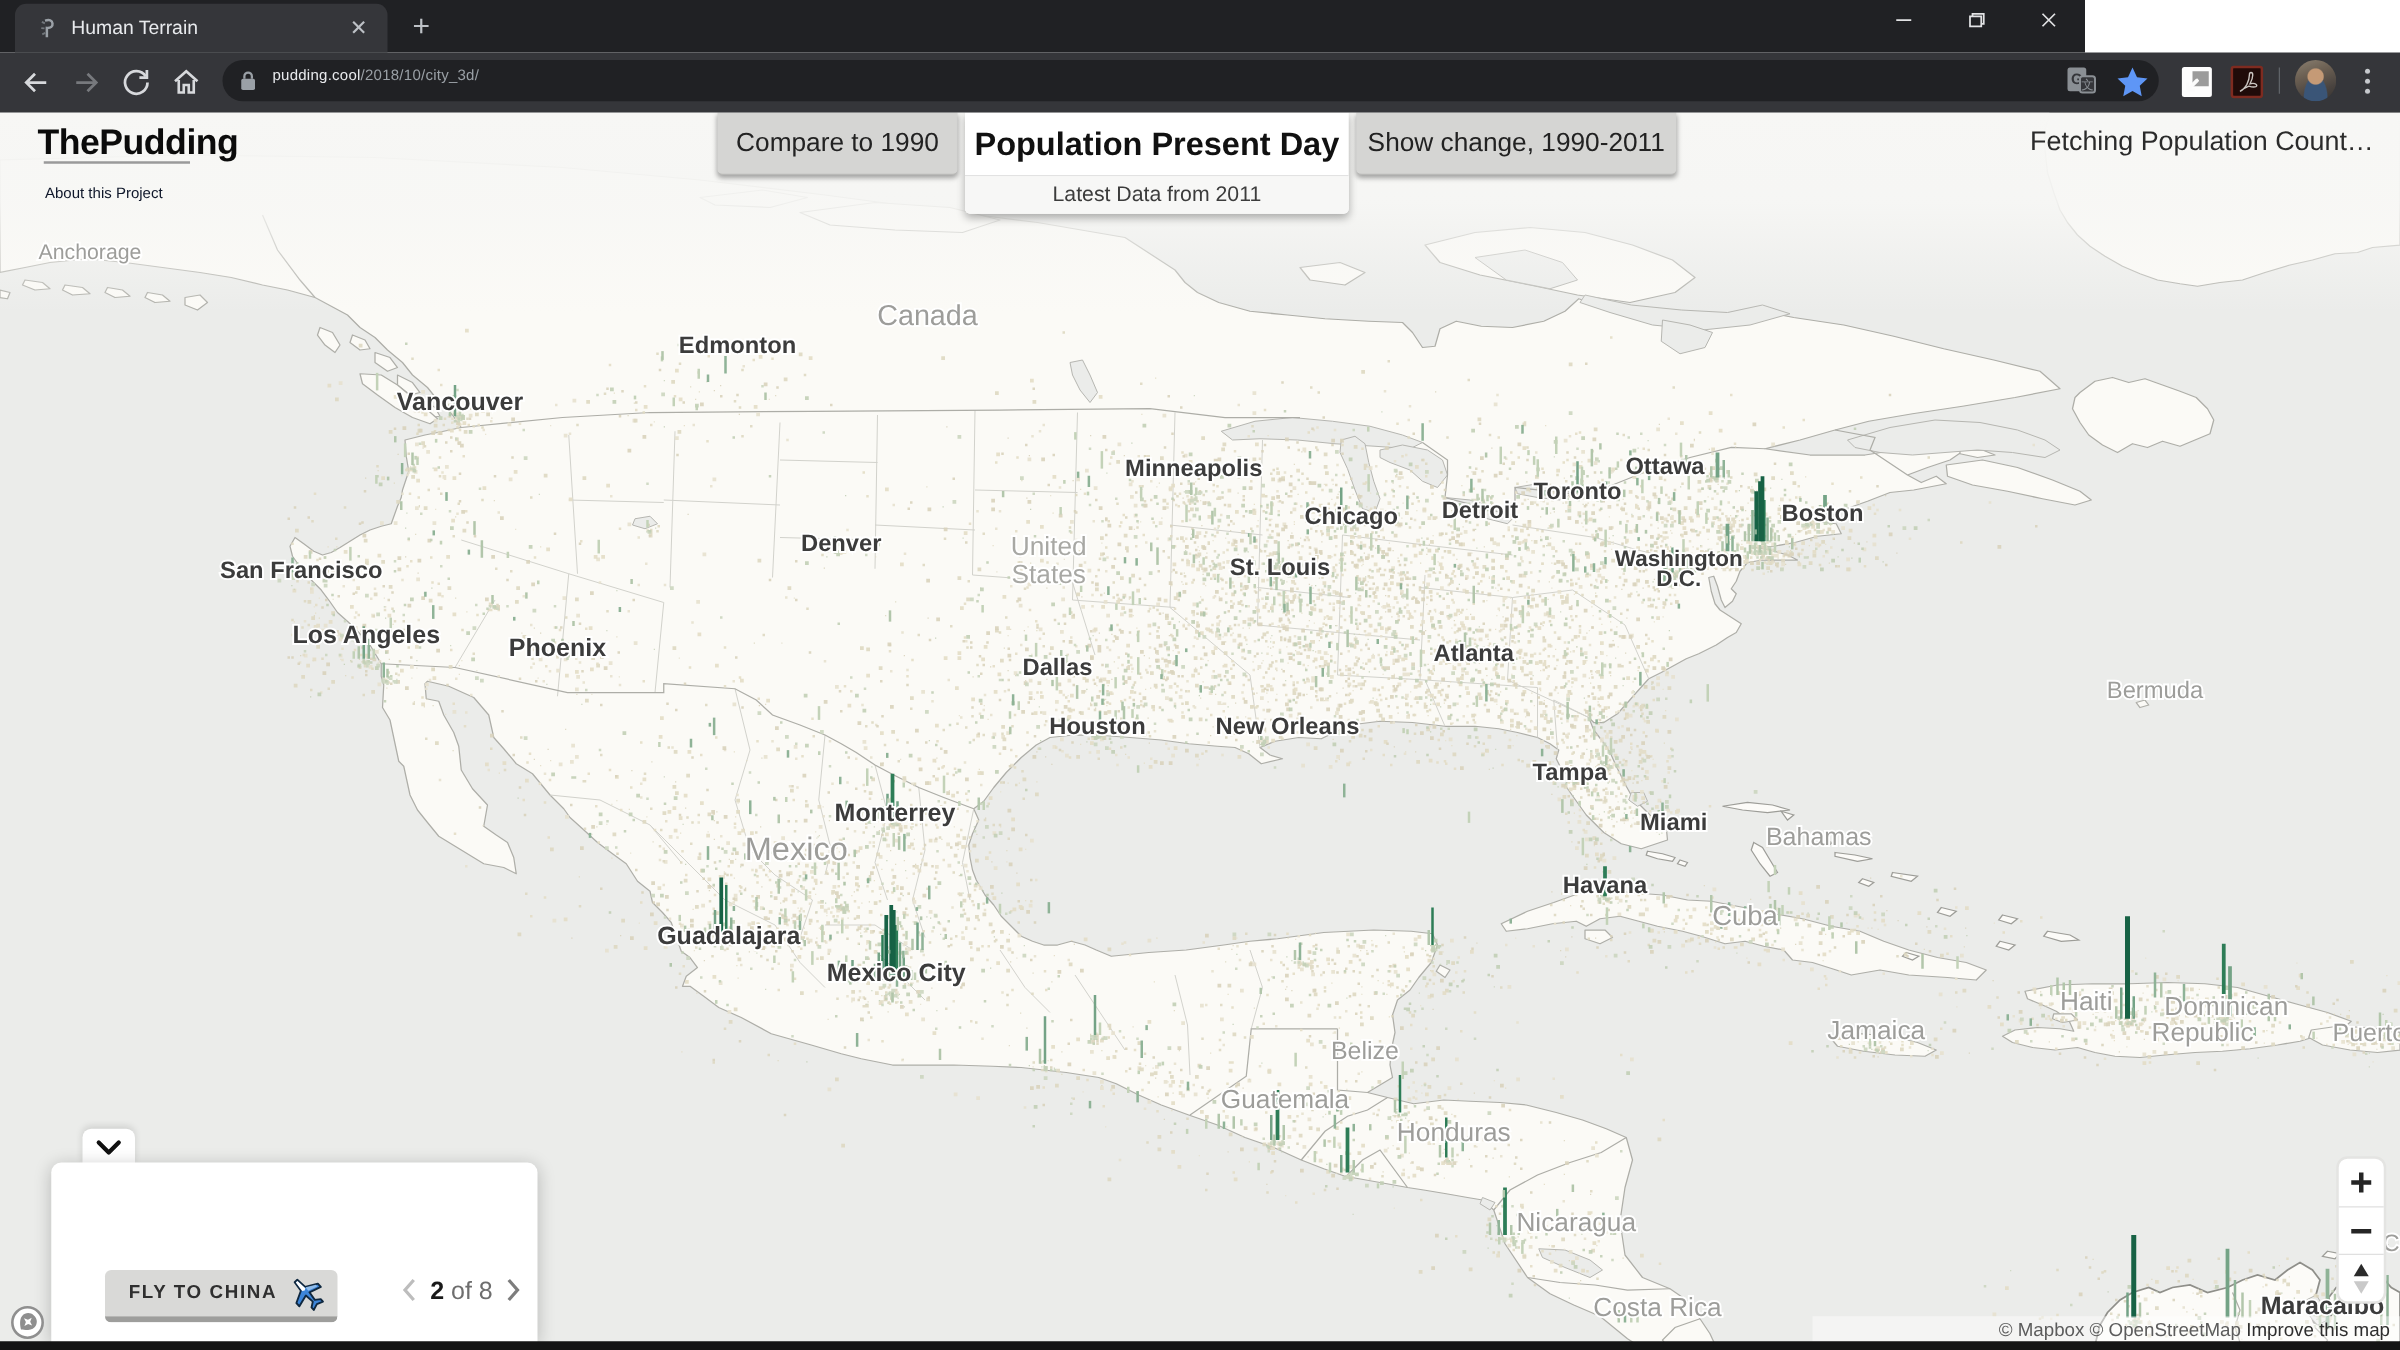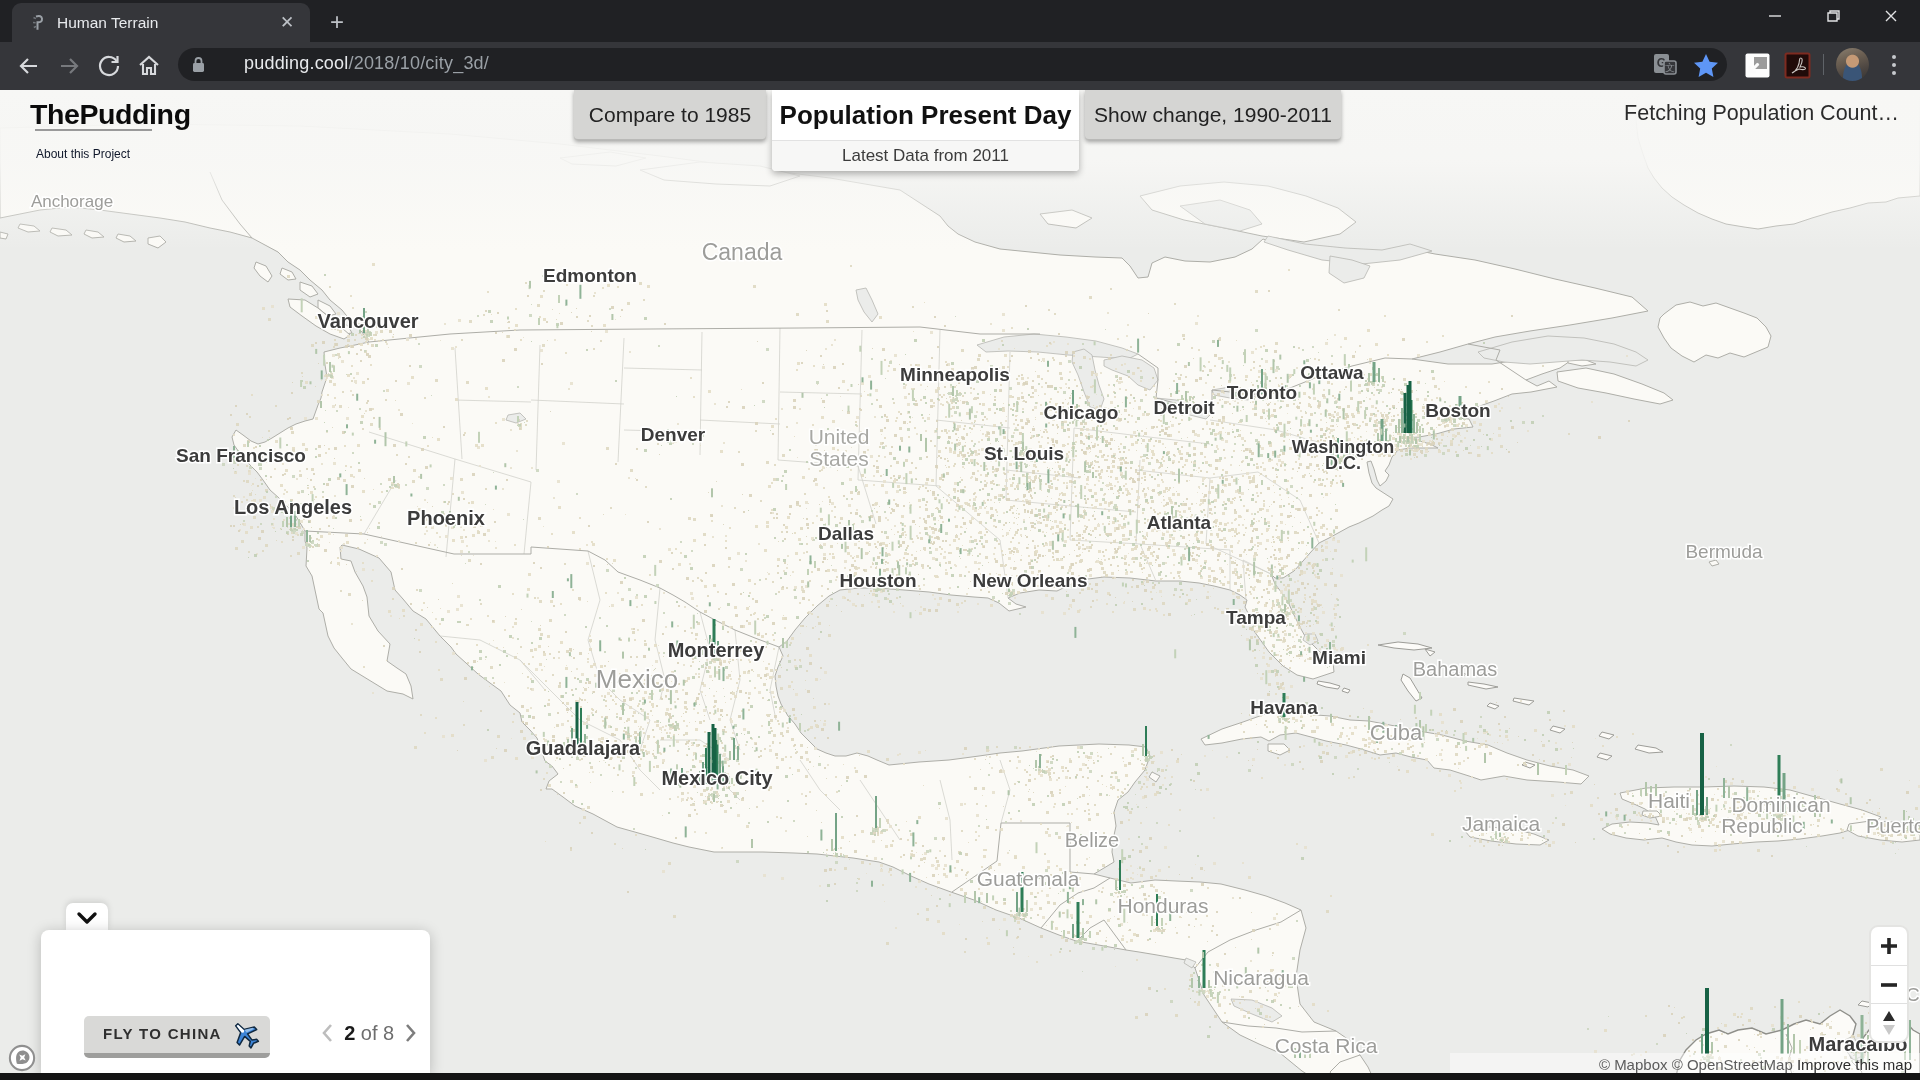--- a/index.html
+++ b/index.html
@@ -1,36 +1,36 @@
 <!DOCTYPE html>
 <html><head>
 <meta charset="utf-8">
 <style>
   * { margin:0; padding:0; box-sizing:border-box; }
   html,body { width:1920px; height:1080px; overflow:hidden; background:#fff;
     font-family:"Liberation Sans", sans-serif; }
   #stage { position:relative; width:1920px; height:1080px; }
 
   
-  #titlebar { position:absolute; left:0; top:0; width:1920px; height:42px; background:#202124; }
+  #titlebar { position:absolute; left:0; top:0; width:1668px; height:42px; background:#202124; }
   #tab { position:absolute; left:12px; top:3px; width:298px; height:39px; background:#35363a;
          border-radius:9px 9px 0 0; }
   #tab .title { position:absolute; left:45px; top:11px; font-size:15.5px; color:#e8eaed; }
   #tab .close { position:absolute; right:12px; top:9px; width:22px; height:22px; color:#bdc1c6;
                 font-size:17px; line-height:22px; text-align:center; }
   #favicon { position:absolute; left:17px; top:11px; width:18px; height:18px; }
   #newtab { position:absolute; left:322px; top:8px; width:30px; height:30px; color:#bdc1c6;
             font-size:24px; line-height:28px; text-align:center; font-weight:300; }
   #wincontrols { position:absolute; right:0; top:0; height:32px; display:flex; }
   #wincontrols div { width:58px; height:32px; color:#e2e3e5; text-align:center; }
   #toolbar { position:absolute; left:0; top:42px; width:1920px; height:48px; background:#35363a; }
   .navic { position:absolute; top:53px; width:26px; height:26px; }
   #omnibox { position:absolute; left:178px; top:48px; width:1549px; height:33px; border-radius:17px;
              background:#202124; }
-  #urltext { position:absolute; left:218px; top:53px; font-size:18px; color:#e8eaed; letter-spacing:0.2px;margin-left:26px;}
+  #urltext { position:absolute; left:218px; top:53px; font-size:12px; color:#e8eaed; letter-spacing:0.2px;}
   #urltext span { color:#9aa0a6; }
   .exticon { position:absolute; top:52px; }
   #avatar { position:absolute; left:1836px; top:48px; width:33px; height:33px; border-radius:50%;
             background:
               radial-gradient(circle at 50% 40%, #c59a76 0 6px, rgba(0,0,0,0) 7px),
               radial-gradient(ellipse at 50% 92%, #3a5577 0 9px, rgba(0,0,0,0) 10px),
               linear-gradient(160deg, #8a7f70 0%, #6b5f52 35%, #4a4440 70%, #37332f 100%);
             overflow:hidden;}
   #menudots { position:absolute; left:1889px; top:52px; width:10px; height:26px; }
   #bottomstrip { position:absolute; left:0; top:1073px; width:1920px; height:7px; background:#141414; }
@@ -917,21 +917,21 @@
 <text x="717" y="785" font-size="20" font-weight="bold" text-anchor="middle" fill="#3c3c3c" stroke="#ffffff" stroke-width="3" paint-order="stroke" letter-spacing="0" font-family="Liberation Sans, sans-serif">Mexico City</text>
 <text x="1858" y="1051" font-size="20" font-weight="bold" text-anchor="middle" fill="#3c3c3c" stroke="#ffffff" stroke-width="3" paint-order="stroke" letter-spacing="0" font-family="Liberation Sans, sans-serif">Maracaibo</text>
 <text x="1343" y="453" font-size="18" font-weight="bold" text-anchor="middle" fill="#3c3c3c" stroke="#ffffff" stroke-width="3" paint-order="stroke" letter-spacing="0" font-family="Liberation Sans, sans-serif">Washington</text>
 <text x="1343" y="469" font-size="18" font-weight="bold" text-anchor="middle" fill="#3c3c3c" stroke="#ffffff" stroke-width="3" paint-order="stroke" letter-spacing="0" font-family="Liberation Sans, sans-serif">D.C.</text>
 <rect x="1450" y="1053" width="470" height="20" fill="#ffffff" opacity="0.45"></rect>
 </svg>
 
   <div id="logo">ThePudding</div>
     <div id="logoline"></div>
   <div id="about">About this Project</div>
-  <div class="topbtn" id="btn1">Compare to 1985</div>
+  <div class="topbtn" id="btn1">Compare to 1990</div>
   <div id="btn2">
       <div class="t">Population Present Day</div>
       <div class="s">Latest Data from 2011</div>
     </div>
   <div class="topbtn" id="btn3">Show change, 1990-2011</div>
   <div id="fetching">Fetching Population Count…</div>
 
   <div id="cardtab">
     <svg width="42" height="28">
         <path d="M13 11 L21 19 L29 11" fill="none" stroke="#111" stroke-width="3.4" stroke-linecap="round" stroke-linejoin="round"></path>

